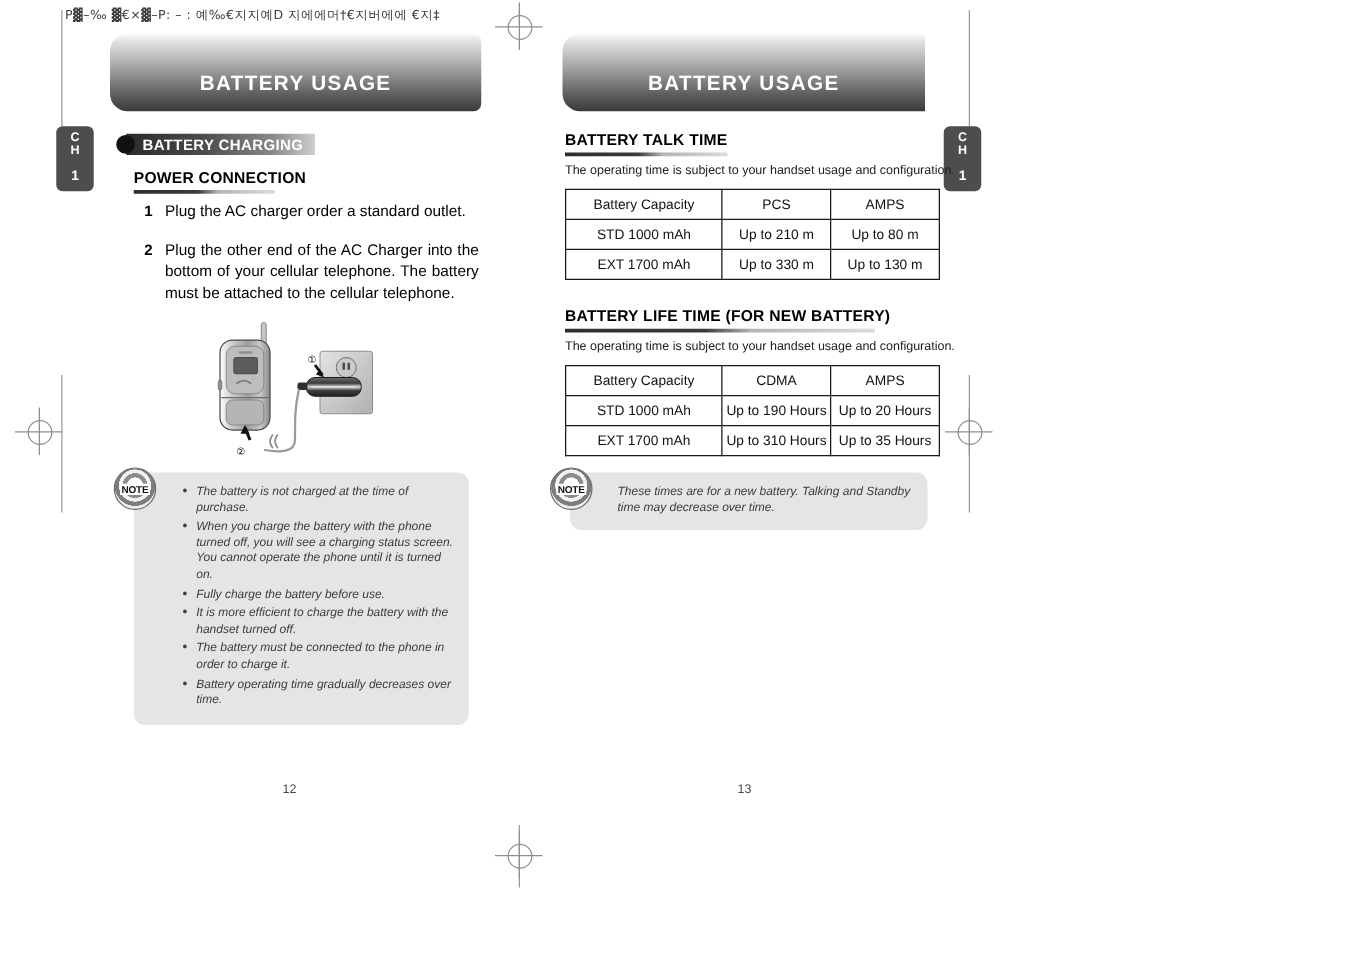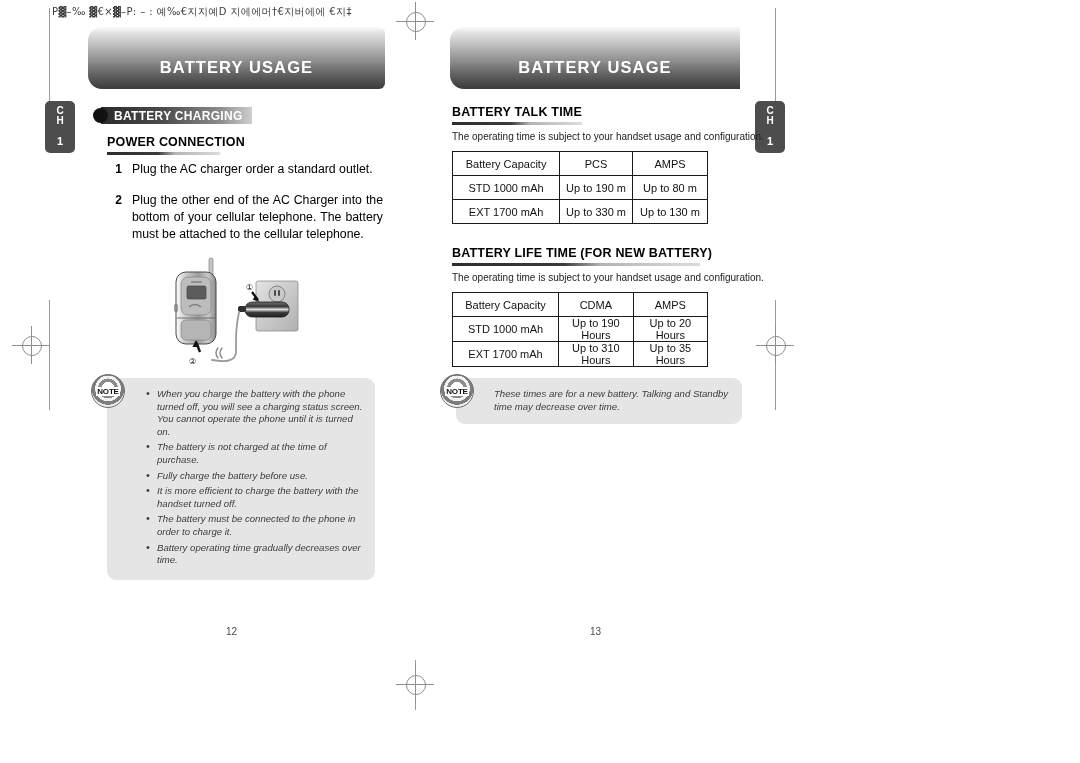--- a/index.html
+++ b/index.html
@@ -101,21 +101,21 @@
   }
   .notelist li::before{content:"•";position:absolute;left:1px;top:-1px;font-size:11px;color:#3c3c3c;font-style:normal;}
   .noteplain{font-size:9.6px;line-height:12.8px;font-style:italic;color:#3c3c3c;}
   #note-left{left:107px;top:378px;width:268px;}
   #note-right{left:456px;top:378px;width:286px;}
 
   
   .subnote{position:absolute;font-size:10px;color:#222;}
   #sub-talk{left:452px;top:131px;}
   #sub-life{left:452px;top:272px;}
-  table.spec{position:absolute;border-collapse:collapse;width:256px;}
+  table.spec{position:absolute;border-collapse:collapse;width:300px;}
   table.spec td{
     border:1px solid #1a1a1a;text-align:center;font-size:11px;color:#111;
     height:23px;padding:0 2px;
   }
   table.spec td.c1{width:122px;}
   table.spec td.c2{width:83px;}
   table.spec td.c3{width:83px;}
   #tbl-talk{left:452px;top:151px;}
   #tbl-life{left:452px;top:292px;}
 
@@ -270,22 +270,22 @@
     <text x="29" y="108" font-family="DejaVu Sans, sans-serif" font-size="8" fill="#111">②</text>
     <text x="86" y="34" font-family="DejaVu Sans, sans-serif" font-size="8" fill="#111">①</text>
   </svg>
 
   <div class="notebox" id="note-left">
     <div class="noteicon">
       <b>NOTE</b>
     </div>
     <div class="body">
       <ul class="notelist">
+        <li>The battery is not charged at the time of purchase.</li>
         <li>When you charge the battery with the phone turned off, you will see a charging status screen. You cannot operate the phone until it is turned on.</li>
-        <li>The battery is not charged at the time of purchase.</li>
         <li>Fully charge the battery before use.</li>
         <li>It is more efficient to charge the battery with the handset turned off.</li>
         <li>The battery must be connected to the phone in order to charge it.</li>
         <li>Battery operating time gradually decreases over time.</li>
       </ul>
     </div>
   </div>
 
   <div class="pagenum" id="pg-left">12</div>
 
@@ -297,21 +297,21 @@
 
   <table class="spec" id="tbl-talk">
     <tbody>
       <tr>
         <td class="c1">Battery Capacity</td>
         <td class="c2">PCS</td>
         <td class="c3">AMPS</td>
       </tr>
       <tr>
         <td class="c1">STD 1000 mAh</td>
-        <td class="c2">Up to 190 m</td>
+        <td class="c2">Up to 210 m</td>
         <td class="c3">Up to 80 m</td>
       </tr>
       <tr>
         <td class="c1">EXT 1700 mAh</td>
         <td class="c2">Up to 330 m</td>
         <td class="c3">Up to 130 m</td>
       </tr>
     </tbody>
   </table>
 

